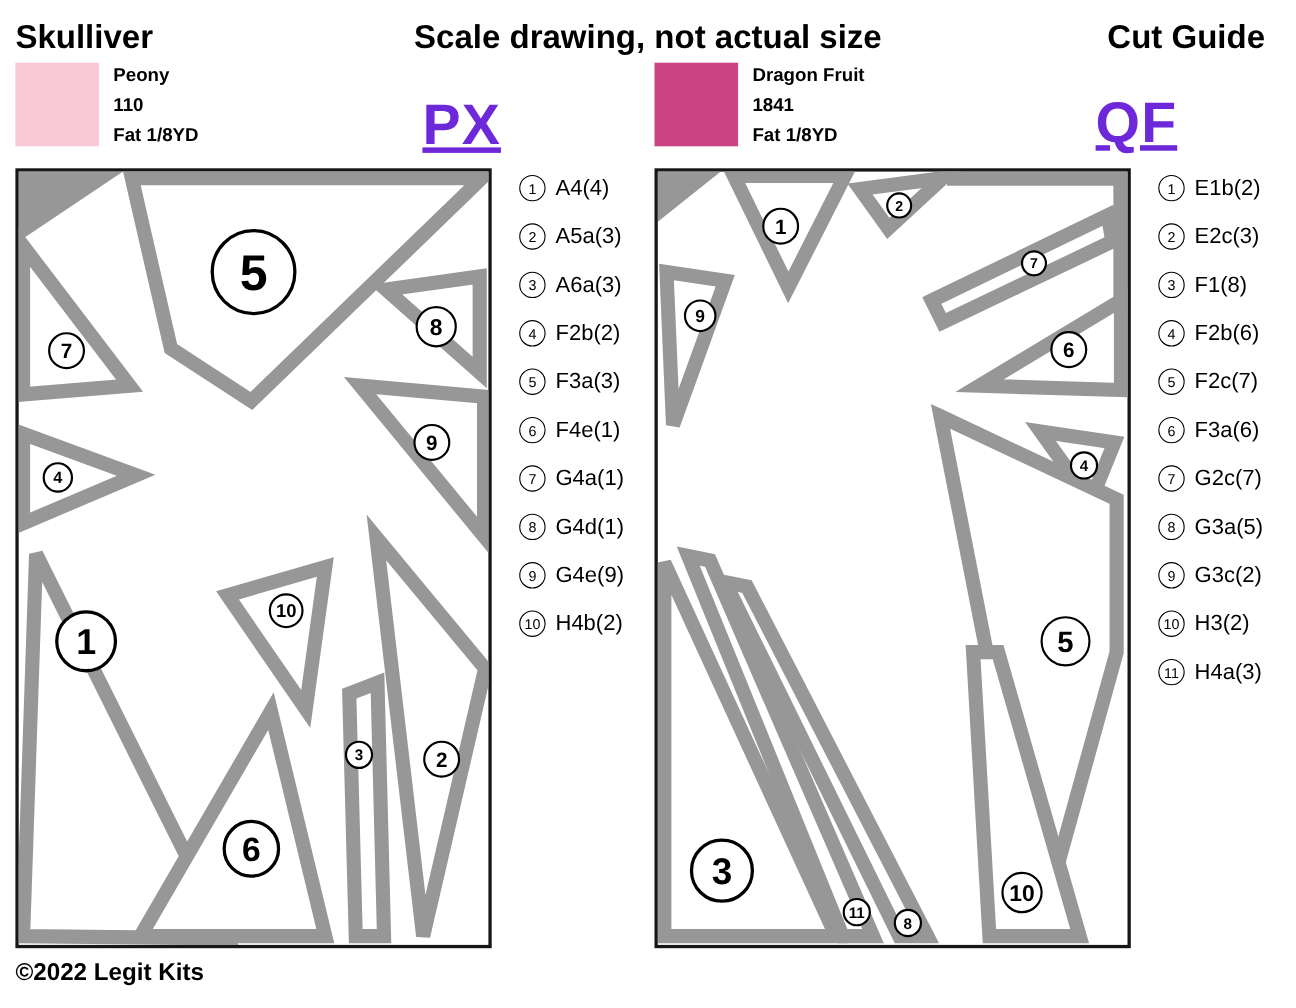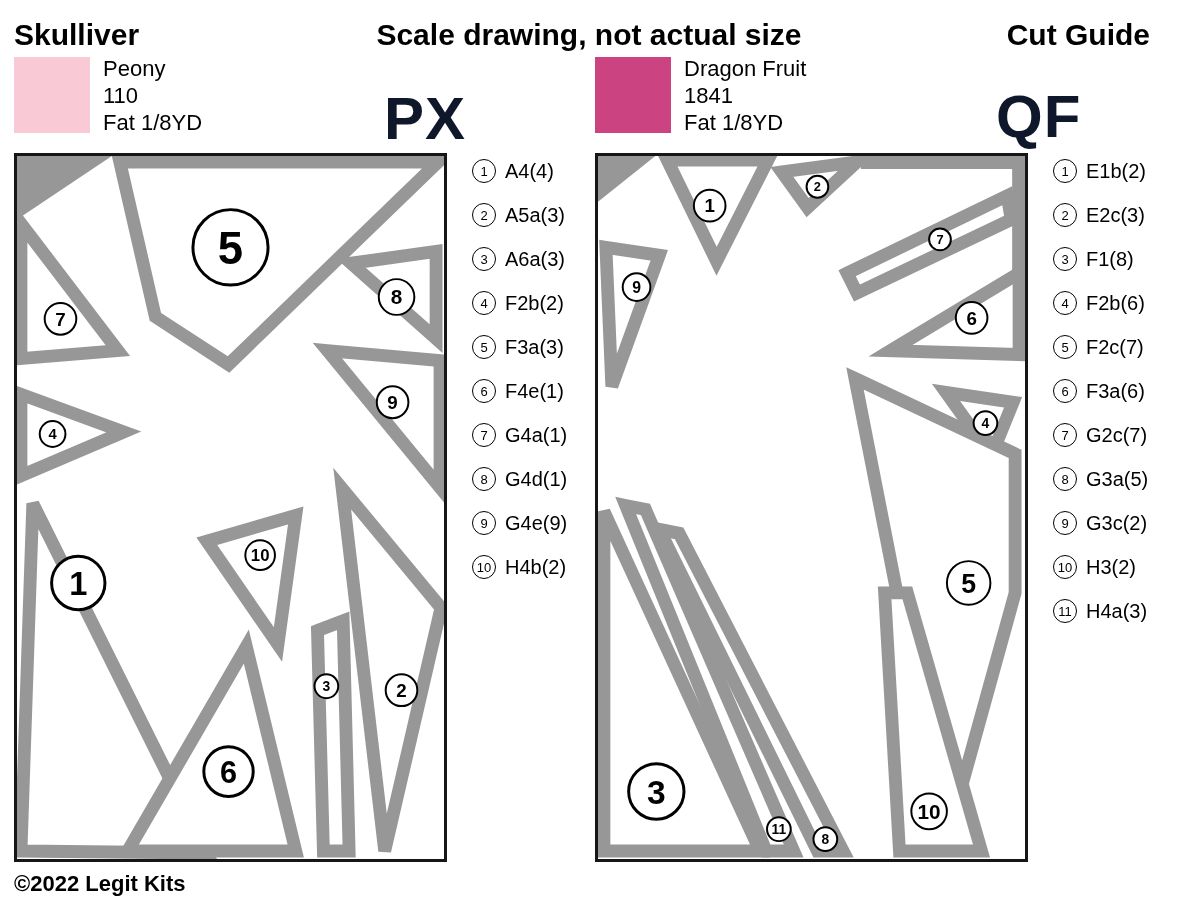--- a/index.html
+++ b/index.html
@@ -4,24 +4,24 @@
 <style>
   html,body{margin:0;padding:0;background:#fff;}
   body{width:1178px;height:916px;position:relative;font-family:"Liberation Sans",sans-serif;color:#000;overflow:hidden;}
   .hdr{position:absolute;top:18px;font-size:30px;font-weight:bold;}
   #kit-title{left:14px;}
   #scale-note{left:0;right:0;text-align:center;}
   #cut-guide{right:28px;}
   .swatch{position:absolute;width:76px;height:76px;}
   #swatch-px{left:14px;top:57px;}
   #swatch-qf{left:595px;top:57px;}
-  .fabric-info{position:absolute;font-size:22px;font-weight:normal;line-height:27px;}
+  .fabric-info{position:absolute;font-size:17px;font-weight:bold;line-height:27px;}
   #fabric-px{left:103px;top:55px;}
   #fabric-qf{left:684px;top:55px;}
-  .code{position:absolute;font-size:60px;font-weight:bold;color:#0f172a;letter-spacing:1px;}
+  .code{position:absolute;font-size:52px;font-weight:bold;color:#6d28d9;letter-spacing:1px;text-decoration:underline;}
   #code-px{left:384px;top:84px;}
   #code-qf{left:996px;top:82px;}
   .drawing{position:absolute;width:433px;height:709px;border:3px solid #161616;box-sizing:border-box;background:#fff;}
   #drawing-px{left:14px;top:153px;}
   #drawing-qf{left:595px;top:153px;}
   .drawing svg{display:block;width:100%;height:100%;}
   .drawing svg text{font-family:"Liberation Sans",sans-serif;font-weight:bold;fill:#000;}
   .legend{position:absolute;display:flex;flex-direction:column;}
   #legend-px{left:472px;top:149px;}
   #legend-qf{left:1053px;top:149px;}

